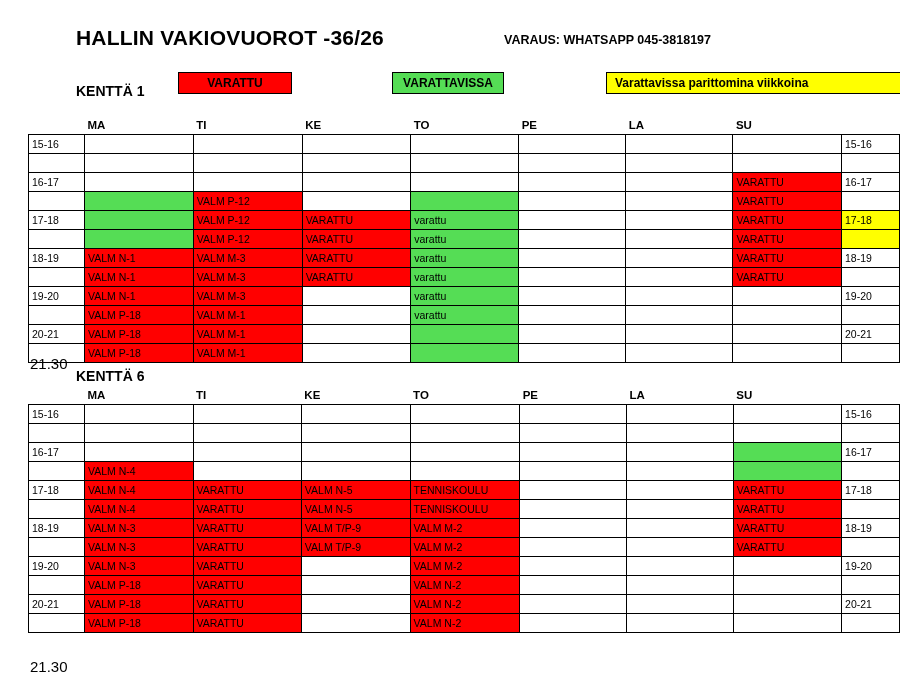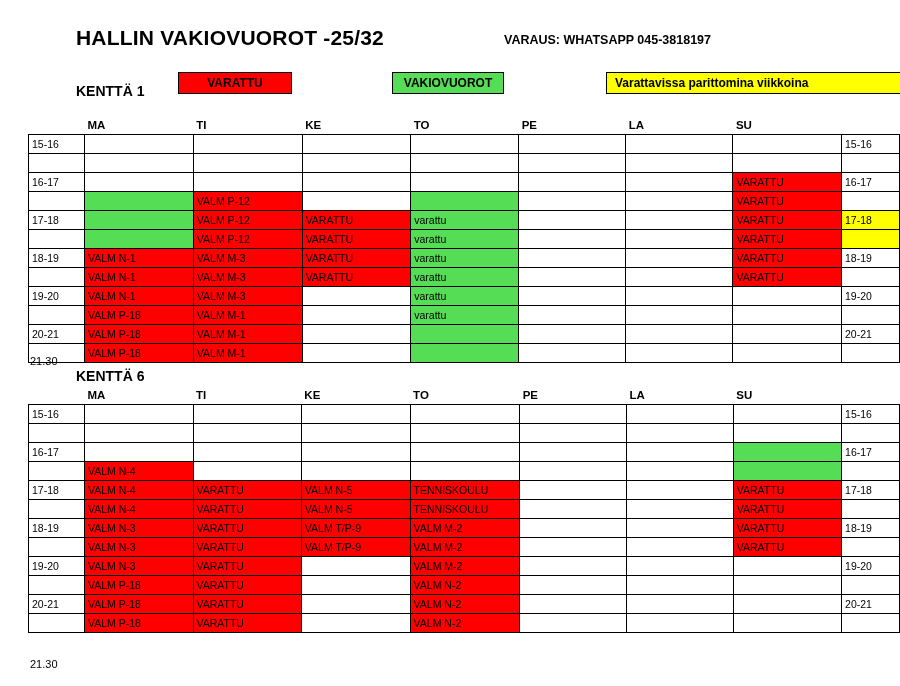--- a/index.html
+++ b/index.html
@@ -57,33 +57,33 @@
   td.tcolr{width:52px;}
   .dayhead{
     font-size:11.5px;font-weight:bold;border:none !important;
     padding-left:4px;height:17px;margin-left:24px;
   }
   .red{background:#ff0000;}
   .green{background:#55dd55;}
   .yellow{background:#ffff00;}
   .white{background:#ffffff;}
   .endtime{
-    position:absolute;font-size:11px;
+    position:absolute;font-size:15px;
   }
 </style>
 </head>
 <body>
 
-<div class="title">HALLIN VAKIOVUOROT -25/32</div>
+<div class="title">HALLIN VAKIOVUOROT -36/26</div>
 <div class="booking">VARAUS: WHATSAPP 045-3818197</div>
 
 <div id="c1-head">
   <div class="court-label">KENTTÄ 1</div>
   <div class="legend-box lg1">VARATTU</div>
-  <div class="legend-box lg2">VAKIOVUOROT</div>
+  <div class="legend-box lg2">VARATTAVISSA</div>
   <div class="legend-box lg3">Varattavissa parittomina viikkoina</div>
 </div>
 
 <div id="c2-head">
   <div class="court-label">KENTTÄ 6</div>
 </div>
 
 <table class="sched" id="table1" style="left:28px;top:116px;">
   <tbody id="tbody1">
       <tr>

